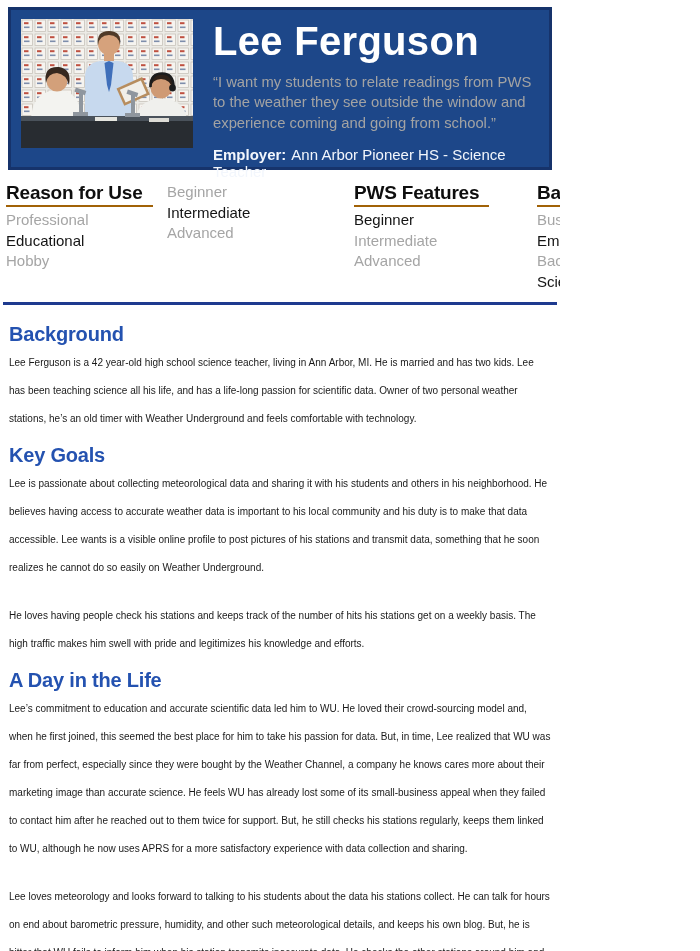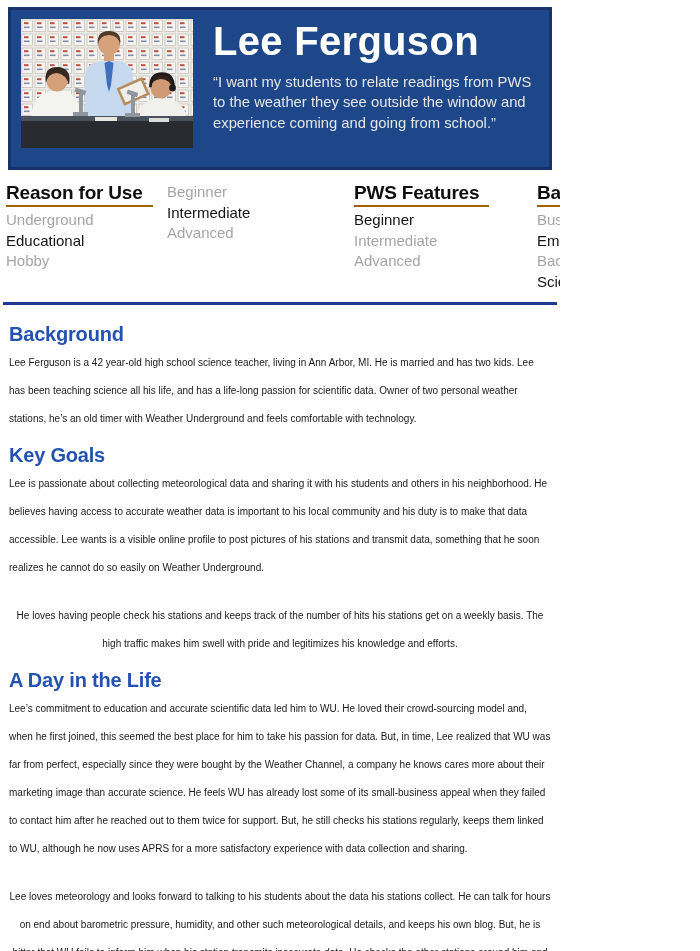--- a/index.html
+++ b/index.html
@@ -18,21 +18,21 @@
     padding:9px 14px 9px 10px;
   }
   .photo-frame { width:172px; height:129px; flex:0 0 auto; overflow:hidden; }
   .photo-frame svg { display:block; }
   .header-right { flex:1; color:#ffffff; padding-top:0; }
   .persona-name {
     font-size:40px; font-weight:bold; line-height:1.08;
     margin:1px 0 9px 0; letter-spacing:0.3px; color:#ffffff;
   }
   .persona-quote {
-    font-size:14.8px; line-height:1.37; max-width:452px; color:#e5e5e5;
+    font-size:14.8px; line-height:1.37; max-width:452px; color:#a3a3a3;
   }
   .employer-line { margin-top:13px; font-size:15px; color:#f2f6fc; }
   .employer-line .emp-label { font-weight:bold; margin-right:5px; }
 
   
   .attr-row {
     display:grid;
     grid-template-columns:161px 187px 183px 1fr;
     padding:12px 4px 0 6px;
   }
@@ -52,21 +52,21 @@
   
   .main { padding:8px 9px 0 9px; }
   .section-heading {
     color:#2452b0; font-size:20px; font-weight:bold;
     margin:11px 0 3px 0; letter-spacing:-0.2px;
   }
   .section-heading.first { margin-top:10px; }
   .body-para {
     font-size:10px; line-height:28px; color:#191919; margin:0;
   }
-  .body-para + .body-para { margin-top:20px;text-align:center; }
+  .body-para + .body-para { margin-top:20px; }
 </style>
 </head>
 <body>
 
 <div class="page">
 
   <div class="header-card">
 
     <div class="photo-frame">
       <svg width="172" height="129" viewBox="0 0 172 129" xmlns="http://www.w3.org/2000/svg">
@@ -113,28 +113,31 @@
           <rect x="106" y="72" width="11" height="4.5" transform="rotate(18 111 74)"></rect>
         </g>
         <rect x="74" y="98" width="22" height="4" fill="#e6e6e0"></rect>
         <rect x="128" y="99" width="20" height="4" fill="#dddcd6"></rect>
       </svg>
     </div>
 
     <div class="header-right">
       <div class="persona-name">Lee Ferguson</div>
       <div class="persona-quote">“I want my students to relate readings from PWS to the weather they see outside the window and experience coming and going from school.”</div>
+      <div class="employer-line">
+        <span class="emp-label">Employer:</span><span>Ann Arbor Pioneer HS - Science Teacher</span>
+      </div>
     </div>
   </div>
 
   <div class="attr-row">
 
     <div class="attr-col">
       <div><span class="attr-title">Reason for Use</span></div>
-      <div class="attr-opt">Underground</div>
+      <div class="attr-opt">Professional</div>
       <div class="attr-opt sel">Educational</div>
       <div class="attr-opt">Hobby</div>
     </div>
 
     <div class="attr-col">
       <div class="attr-opt">Beginner</div>
       <div class="attr-opt sel">Intermediate</div>
       <div class="attr-opt">Advanced</div>
     </div>
 

